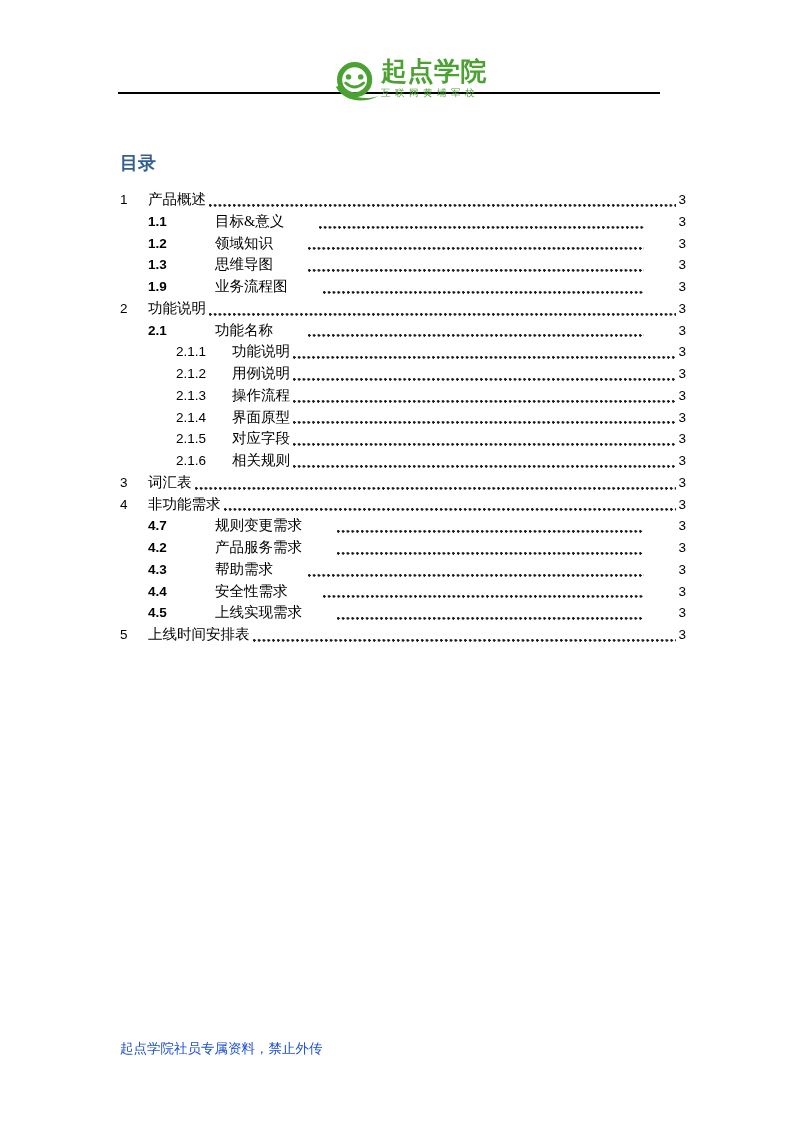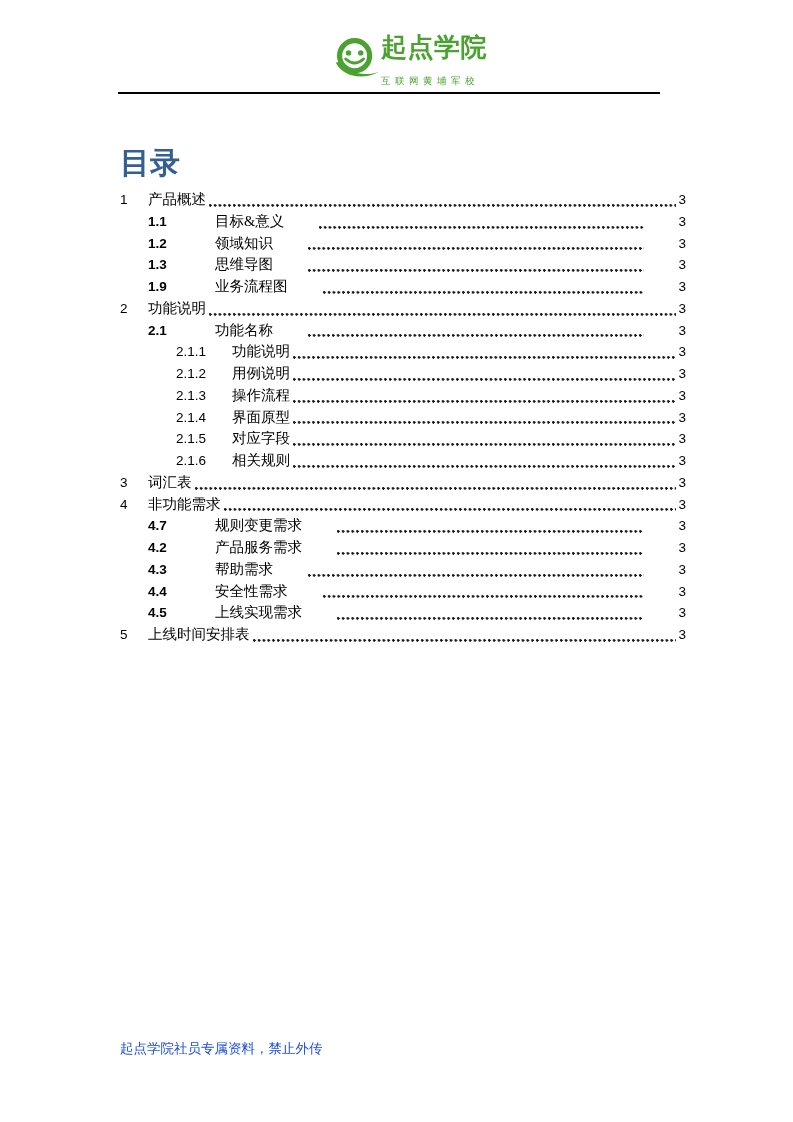--- a/index.html
+++ b/index.html
@@ -16,44 +16,44 @@
     font-family:"Liberation Serif","DejaVu Serif",serif;
     color:var(--ink);
   }
 
   
   .header-rule{
     position:absolute;left:118px;top:92px;width:542px;
     border-top:2px solid #000;
   }
   .logo{
-    position:absolute;left:333px;top:32px;
+    position:absolute;left:333px;top:56px;
     display:flex;align-items:flex-start;
     z-index:2;
   }
   .logo-icon{width:47px;height:54px;display:block;}
   .logo-text{margin-left:1px;}
   .logo-name{
     font-family:"DejaVu Sans","Liberation Sans",sans-serif;
     font-weight:bold;font-size:26px;line-height:30px;
     color:var(--brand);letter-spacing:0.5px;white-space:nowrap;
   }
   .logo-sub{
     font-family:"DejaVu Sans","Liberation Sans",sans-serif;
     font-size:9.5px;line-height:12px;letter-spacing:4.5px;
-    color:var(--brand);white-space:nowrap;margin-top:13px;
+    color:var(--brand);white-space:nowrap;margin-top:1px;
   }
 
   
   .toc{
     position:absolute;left:120px;top:149px;width:566px;
   }
   .toc-title{
     margin:0 0 12px 0;
-    font-size:30px;line-height:28px;font-weight:bold;
+    font-size:18px;line-height:28px;font-weight:bold;
     color:var(--toc-title);
     font-family:Liberation Serif, serif;
   }
   .toc-row{
     display:flex;align-items:baseline;
     line-height:20.75px;font-size:14.5px;color:#000;
   }
   .toc-row .num{
     flex:0 0 auto;
     font-family:"Liberation Sans","DejaVu Sans",sans-serif;

